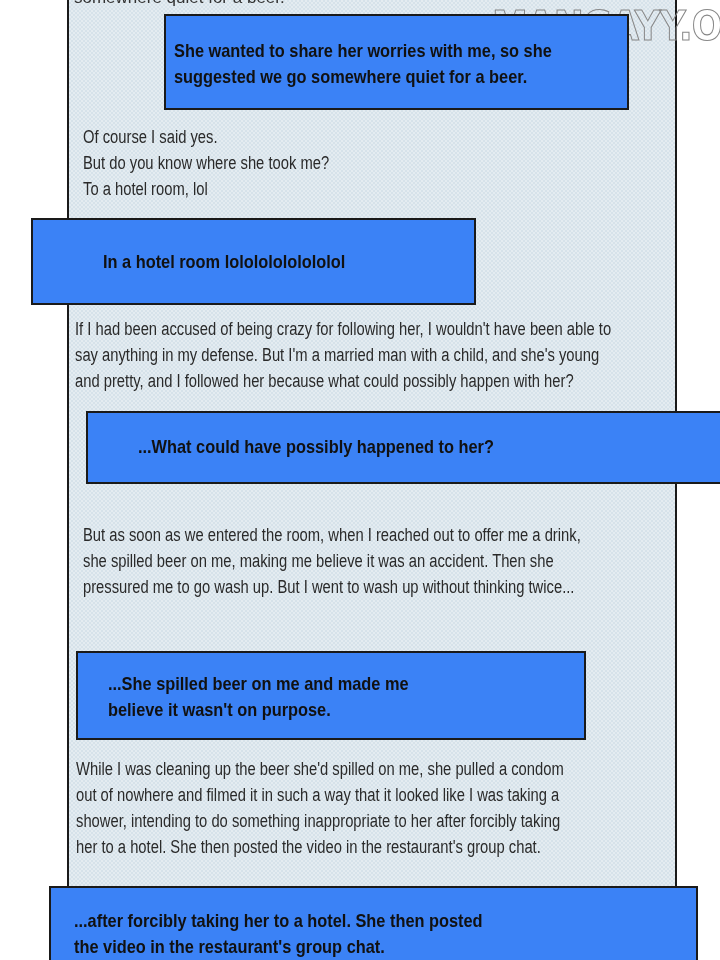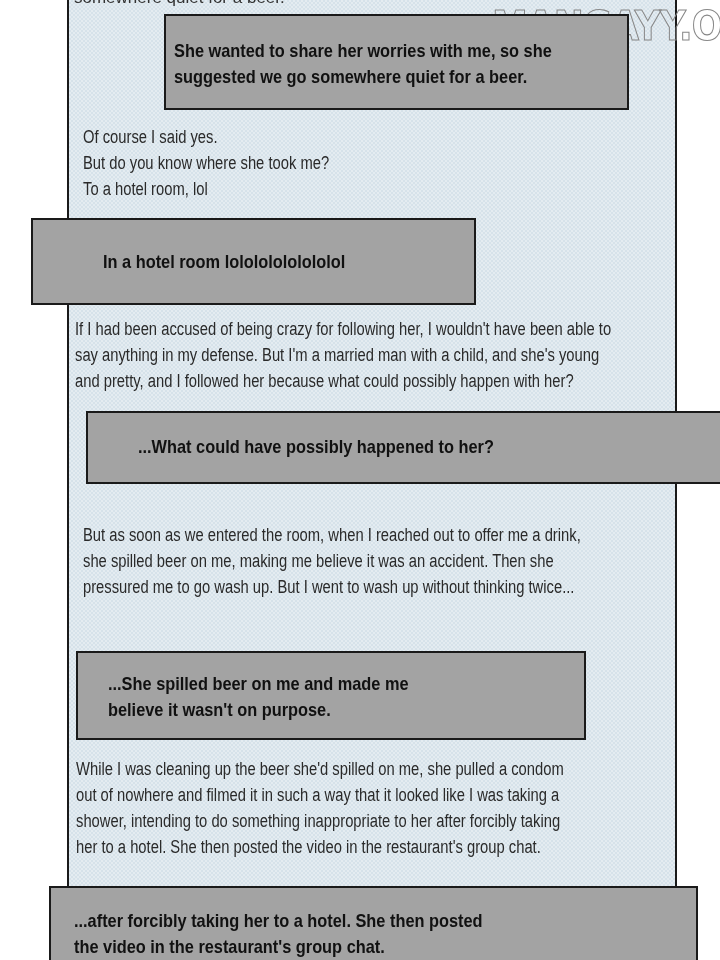--- a/index.html
+++ b/index.html
@@ -23,21 +23,21 @@
     font-family:"Liberation Sans", sans-serif;
   }
   .watermark {
     position:absolute; left:492px; top:2px;
     font-family:"DejaVu Sans", sans-serif; font-weight:bold;
     font-size:36px; letter-spacing:-1px;
     color:transparent; -webkit-text-stroke:1px #888;
     transform:scaleY(1.15); transform-origin:top left;
   }
   .box {
-    position:absolute; background:#a3a3a3; border:2px solid #1a1a1a; box-sizing:border-box;
+    position:absolute; background:#3b82f6; border:2px solid #1a1a1a; box-sizing:border-box;
   }
   .box .t {
     position:absolute;
     font-family:"Liberation Sans", sans-serif; font-weight:bold;
     font-size:19px; line-height:26px; color:#111;
     transform:scaleX(0.86); transform-origin:left top;
     white-space:nowrap;
   }
   .narr {
     position:absolute; font-family:"Liberation Sans", sans-serif;

